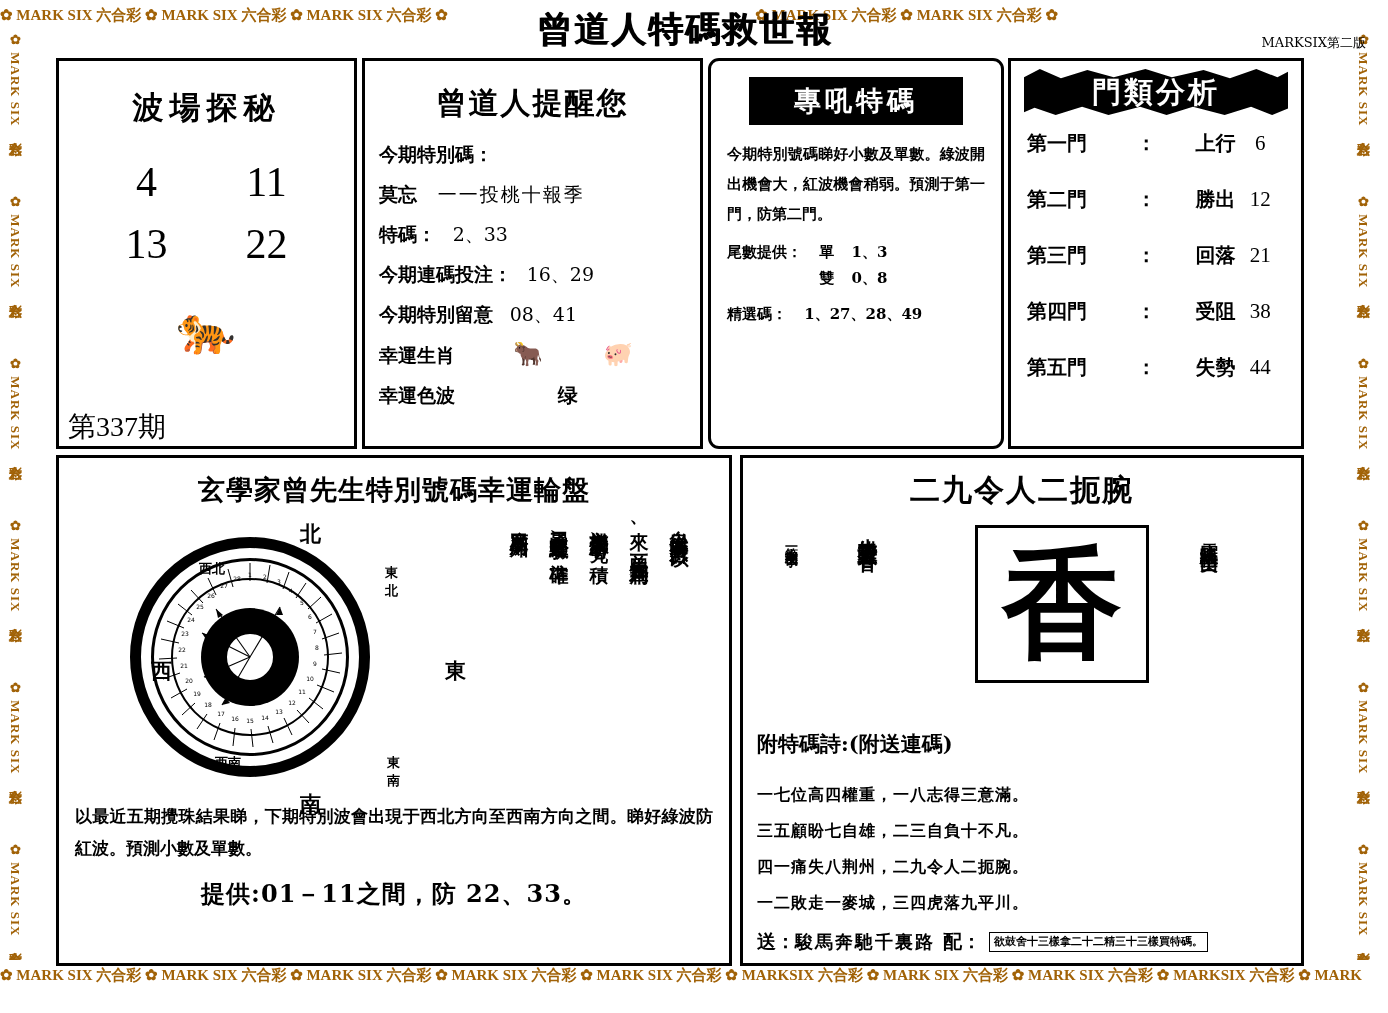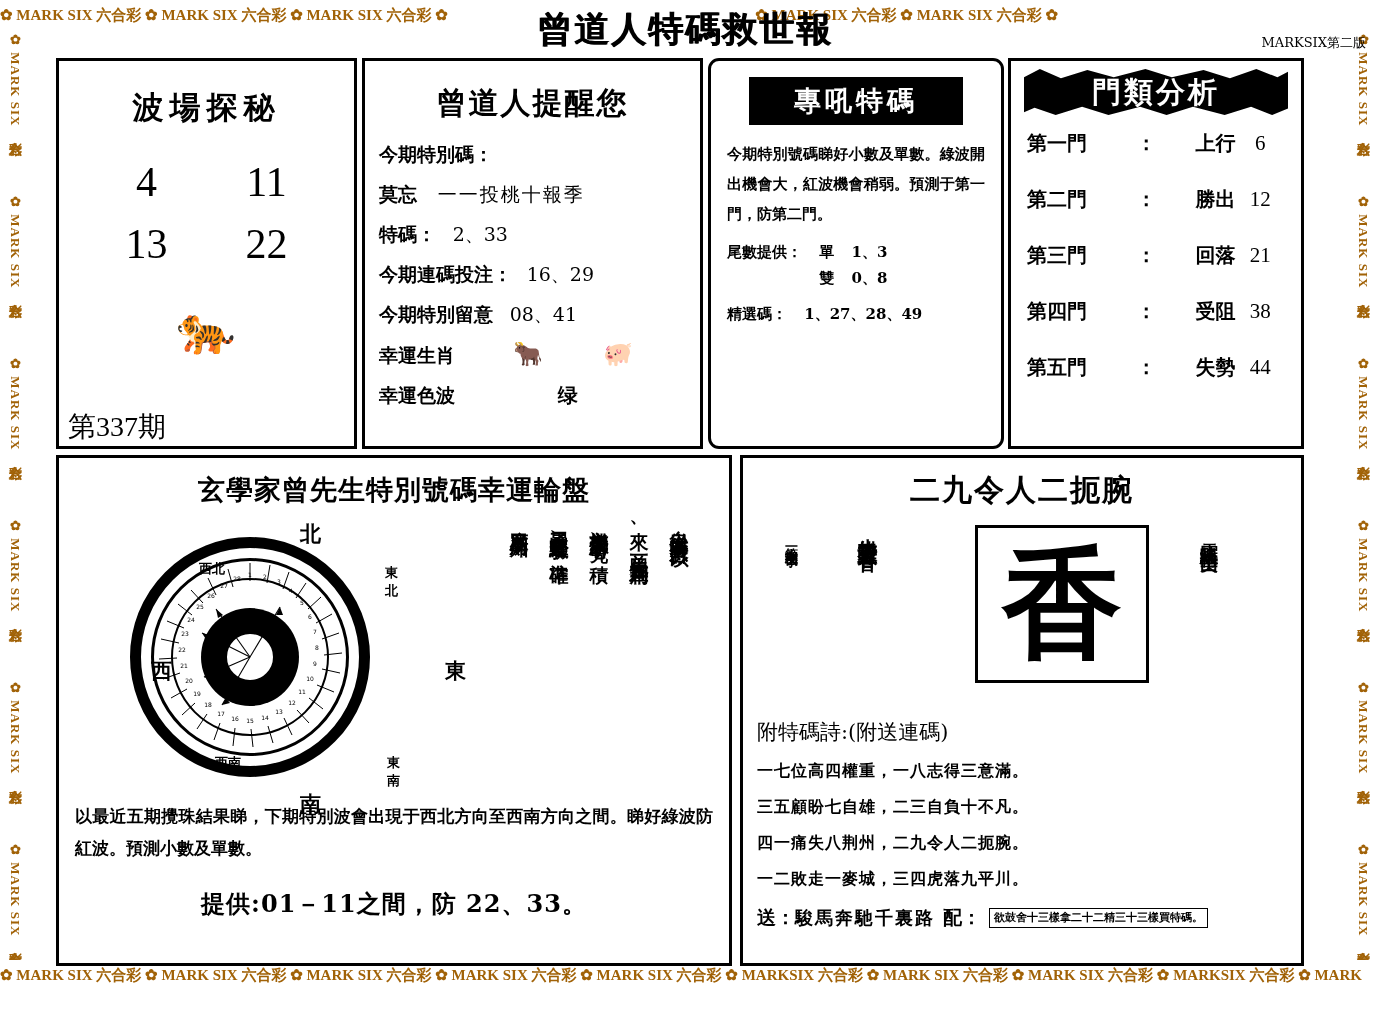--- a/index.html
+++ b/index.html
@@ -164,42 +164,42 @@
   .vtext-col{
     position:absolute;top:8px;
     writing-mode:vertical-rl;text-orientation:upright;
     font-size:19px;line-height:30px;font-weight:bold;letter-spacing:2px;
     height:262px;
   }
   .wheel-note{
     margin:2px 16px 0;font-size:17px;line-height:32px;text-align:justify;font-weight:bold;
   }
   .wheel-provide{
-    text-align:center;font-size:24px;font-weight:bold;margin-top:24px;letter-spacing:1px;
+    text-align:center;font-size:24px;font-weight:bold;margin-top:14px;letter-spacing:1px;
   }
 
   
   #box-poem{left:740px;top:455px;width:558px;height:505px;}
   #box-poem .hdr{
     text-align:center;font-size:30px;font-weight:bold;margin-top:12px;letter-spacing:2px;
   }
   .poem-top{position:relative;height:200px;}
   .vcol{
     position:absolute;writing-mode:vertical-rl;text-orientation:upright;
     font-weight:bold;
   }
   .vcol.tiny{left:38px;top:26px;font-size:13px;line-height:20px;height:140px;letter-spacing:1px;}
   .vcol.mid{left:110px;top:12px;font-size:20px;line-height:30px;height:160px;letter-spacing:2px;}
   .vcol.right{left:452px;top:18px;font-size:18px;line-height:28px;height:150px;letter-spacing:2px;}
   .bigchar-box{
     position:absolute;left:232px;top:14px;width:168px;height:152px;border:3px solid #000;
     text-align:center;
   }
   .bigchar{font-size:120px;font-weight:bold;line-height:150px;}
-  .poem-sub{margin:4px 14px;font-size:21px;font-weight:normal;line-height:34px;}
+  .poem-sub{margin:16px 14px;font-size:21px;font-weight:bold;line-height:34px;}
   .poem-line{
     margin:0 14px;font-size:16px;line-height:36px;font-weight:bold;text-align:left;
     letter-spacing:1px;
   }
   .poem-foot{margin:8px 14px 0;font-size:19px;font-weight:bold;display:flex;align-items:center;}
   .poem-foot .big{font-size:18px;letter-spacing:2px;}
   .poem-foot .small{font-size:11px;line-height:14px;border:1px solid #000;padding:2px 4px;margin-left:8px;}
 </style>
 </head>
 <body>

